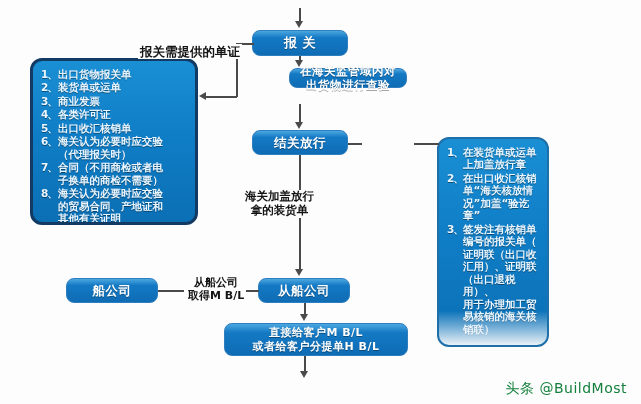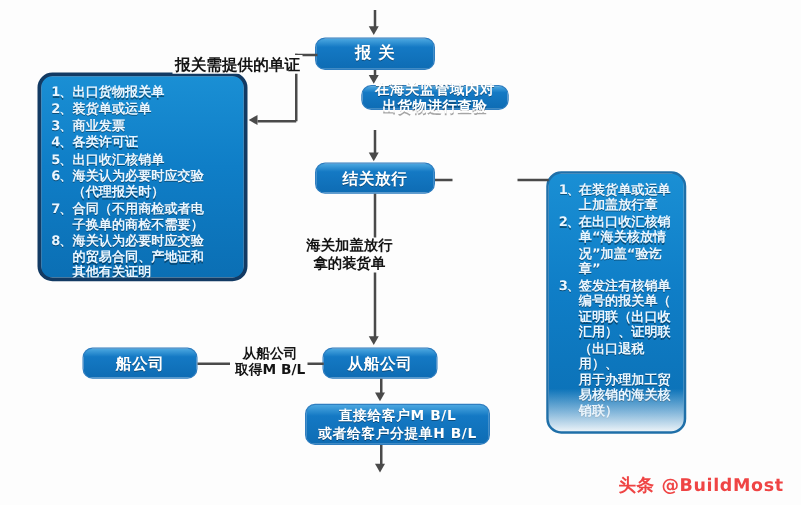--- a/index.html
+++ b/index.html
@@ -132,22 +132,22 @@
   #label-customs{ left: 357px; top: 128px; font-size: 11.5px; }
   #label-release{ left: 243px; top: 190px; font-size: 11.5px; }
   #label-getbl  { left: 186px; top: 276px; font-size: 11px; }
 
   
   #watermark {
     position: absolute;
     right: 14px;
     bottom: 6px;
     font-size: 14px;
-    font-weight: bold;
-    color: #ef4444;
+    font-weight: normal;
+    color: #15803d;
     letter-spacing: 0.5px;
     margin-left: 31px;
   }
 </style>
 </head>
 <body>
 
 <div id="stage">
 
   <div class="node" id="node-declaration" style="left:252px; top:30px; width:96px; height:26px; font-size:13px;">
@@ -164,21 +164,21 @@
   </div>
 
   <div class="node" id="node-forwarder" style="left:258px; top:278px; width:92px; height:25px; font-size:12.5px;">
     <span class="inner">从船公司</span>
   </div>
 
   <div class="node" id="node-shipping-company" style="left:66px; top:278px; width:92px; height:25px; font-size:12.5px;">
     <span class="inner">船公司</span>
   </div>
 
-  <div class="node" id="node-bill-to-customer" style="left:224px; top:323px; width:148px; height:33px; font-size:11px;margin-left:20px;">
+  <div class="node" id="node-bill-to-customer" style="left:224px; top:323px; width:184px; height:33px; font-size:11px;">
     <span class="inner">直接给客户M  B/L
 或者给客户分提单H  B/L</span>
   </div>
 
   <div class="panel" id="left-panel">
     <ol>
       <li>出口货物报关单</li>
       <li>装货单或运单</li>
       <li>商业发票</li>
       <li>各类许可证</li>

